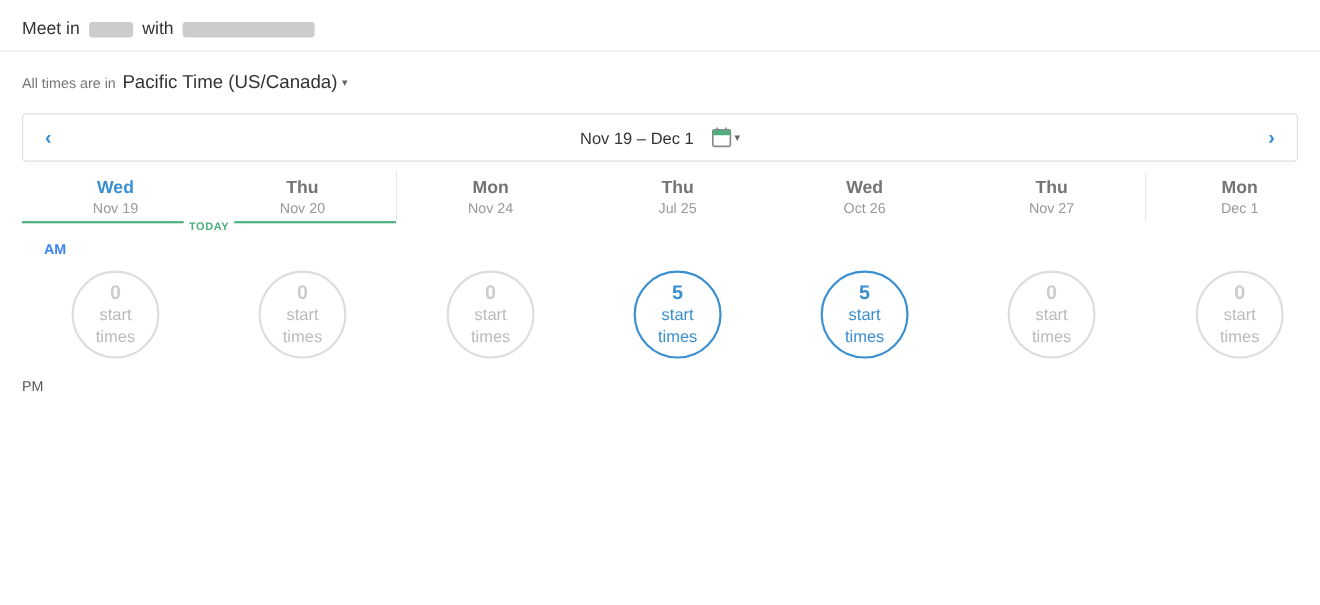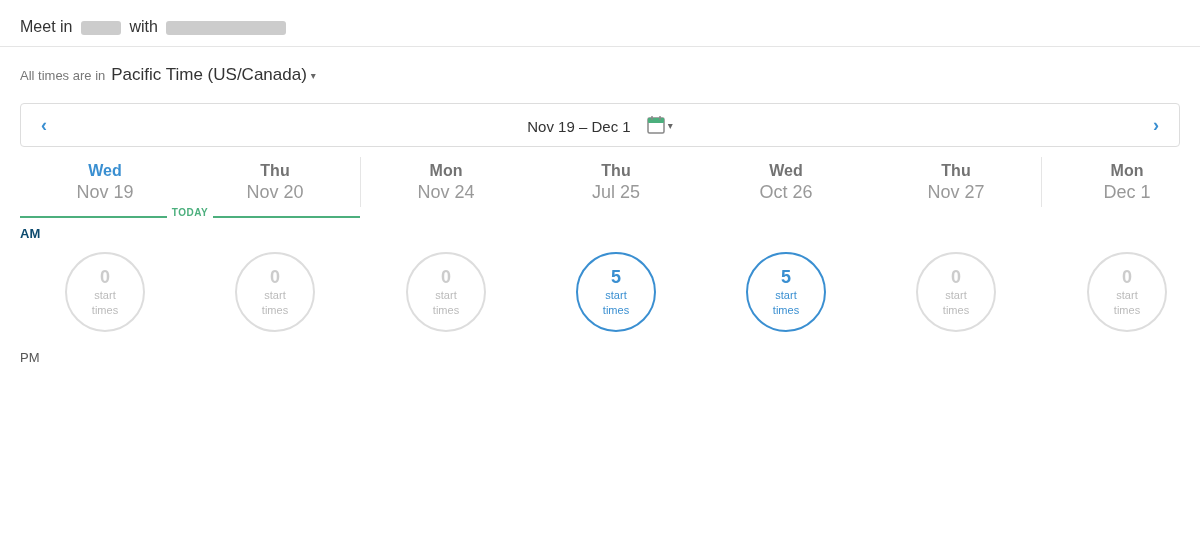--- a/index.html
+++ b/index.html
@@ -134,21 +134,21 @@
       font-weight: 700;
       color: #737373;
       line-height: 1.3;
     }
 
     .day-name.today {
       color: #3a8fd1;
     }
 
     .day-date {
-      font-size: 18px;
+      font-size: 13px;
       color: #999;
     }
 
     .col-divider {
       background: #e5e5e5;
       width: 1px;
     }
 
     .time-cell {
       display: flex;
@@ -179,21 +179,21 @@
       font-weight: 700;
       color: #ccc;
       line-height: 1.2;
     }
 
     .slot-number.active {
       color: #3a8fd1;
     }
 
     .slot-text {
-      font-size: 11px;
+      font-size: 15px;
       color: #bbb;
       text-align: center;
       line-height: 1.3;
     }
 
     .slot-text.active {
       color: #3a8fd1;
     }
 
     .full-col-divider {
@@ -272,36 +272,36 @@
       <div class="day-date">Nov 27</div>
     </div>
     <div class="col-divider"></div>
     <div class="day-header">
       <div class="day-name">Mon</div>
       <div class="day-date">Dec 1</div>
     </div>
   </div>
 
   <div style="display:grid; grid-template-columns: 170px 170px 1px 170px 170px 170px 170px 1px 170px;">
-    <div style="grid-column: 1 / 3; display:flex; align-items:flex-end;">
+    <div style="grid-column: 1 / 3; display:flex; align-items:flex-start;">
       <div style="flex:1; height:2px; background:#4caf7d;"></div>
       <span style="font-size:10px; color:#4caf7d; font-weight:700; letter-spacing:0.5px; padding:0 5px;">TODAY</span>
       <div style="flex:1; height:2px; background:#4caf7d;"></div>
     </div>
     <div></div>
     <div></div>
     <div></div>
     <div></div>
     <div></div>
     <div></div>
     <div></div>
   </div>
 
   <div style="padding: 6px 0 2px 0;">
-    <span style="font-size:13px; font-weight:700; color:#0c4a6e;">AM</span>
+    <span style="font-size:13px; font-weight:700; color:#3b82f6;margin-left:20px;">AM</span>
   </div>
 
   <div style="display:grid; grid-template-columns: 170px 170px 1px 170px 170px 170px 170px 1px 170px; align-items:center;">
 
     <div class="time-cell">
       <div class="slot-circle">
         <span class="slot-number">0</span>
         <span class="slot-text">start<br>times</span>
       </div>
     </div>

